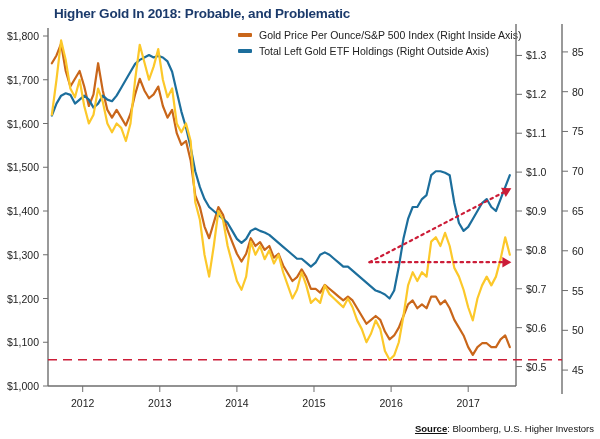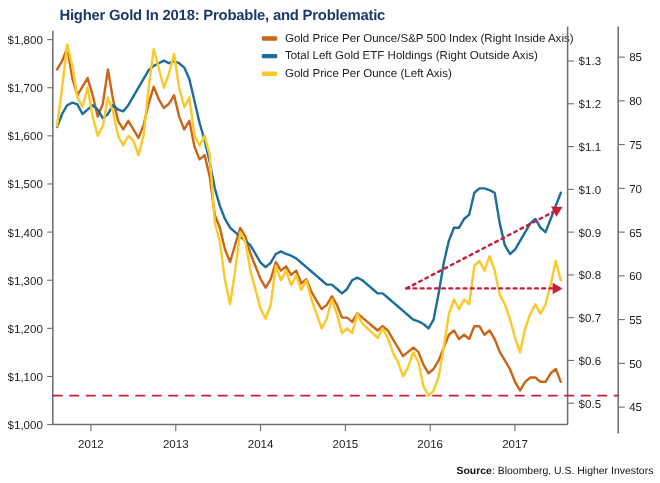--- a/index.html
+++ b/index.html
@@ -8,41 +8,37 @@
   .title{position:absolute;left:6px;top:6px;font-size:13.5px;font-weight:bold;color:#1b3a6b;letter-spacing:-0.2px;white-space:nowrap;margin-left:48px;}
   .legend{position:absolute;left:238px;top:28px;}
   .legend-row{display:flex;align-items:center;height:14px;margin-bottom:2px;}
   .legend-swatch{width:14px;height:4px;border-radius:1px;margin-right:7px;flex:none;}
   .legend-label{font-size:10.5px;color:#222;white-space:nowrap;}
   .plot-svg{position:absolute;left:0;top:0;}
   .axis-label{font-size:10.5px;fill:#222;font-family:"Liberation Sans",sans-serif;}
   .tick-line{stroke:#6e6e6e;stroke-width:1;}
   .axis-line{stroke:#6e6e6e;stroke-width:1.4;}
   .source{position:absolute;right:6px;bottom:5px;font-size:9.5px;color:#111;white-space:nowrap;}
-  .source b{font-weight:bold;}
+  .source b{font-weight:bold;text-decoration:underline;}
 </style>
 </head>
 <body>
 
 <div id="chart-root">
 
   <div class="title">Higher Gold In 2018: Probable, and Problematic</div>
 
   <div class="legend">
     <div class="legend-row">
       <span class="legend-swatch" style="background:#C9661A"></span>
       <span class="legend-label">Gold Price Per Ounce/S&amp;P 500 Index (Right Inside Axis)</span>
     </div>
     <div class="legend-row">
       <span class="legend-swatch" style="background:#1C6E9C"></span>
       <span class="legend-label">Total Left Gold ETF Holdings (Right Outside Axis)</span>
-    </div>
-    <div class="legend-row">
-      <span class="legend-swatch" style="background:#FCC82A"></span>
-      <span class="legend-label">Gold Price Per Ounce (Left Axis)</span>
     </div>
   </div>
 
   <svg class="plot-svg" id="plot" width="600" height="439">
       <line x1="48" y1="28" x2="48" y2="386" class="axis-line"></line>
       <line x1="48" y1="386" x2="516" y2="386" class="axis-line"></line>
       <line x1="516" y1="24" x2="516" y2="386" class="axis-line"></line>
       <line x1="562" y1="24" x2="562" y2="394" class="axis-line"></line>
       <line x1="43" y1="386" x2="48" y2="386" class="tick-line"></line>
       <text x="39" y="390" class="axis-label" text-anchor="end">$1,000</text>

